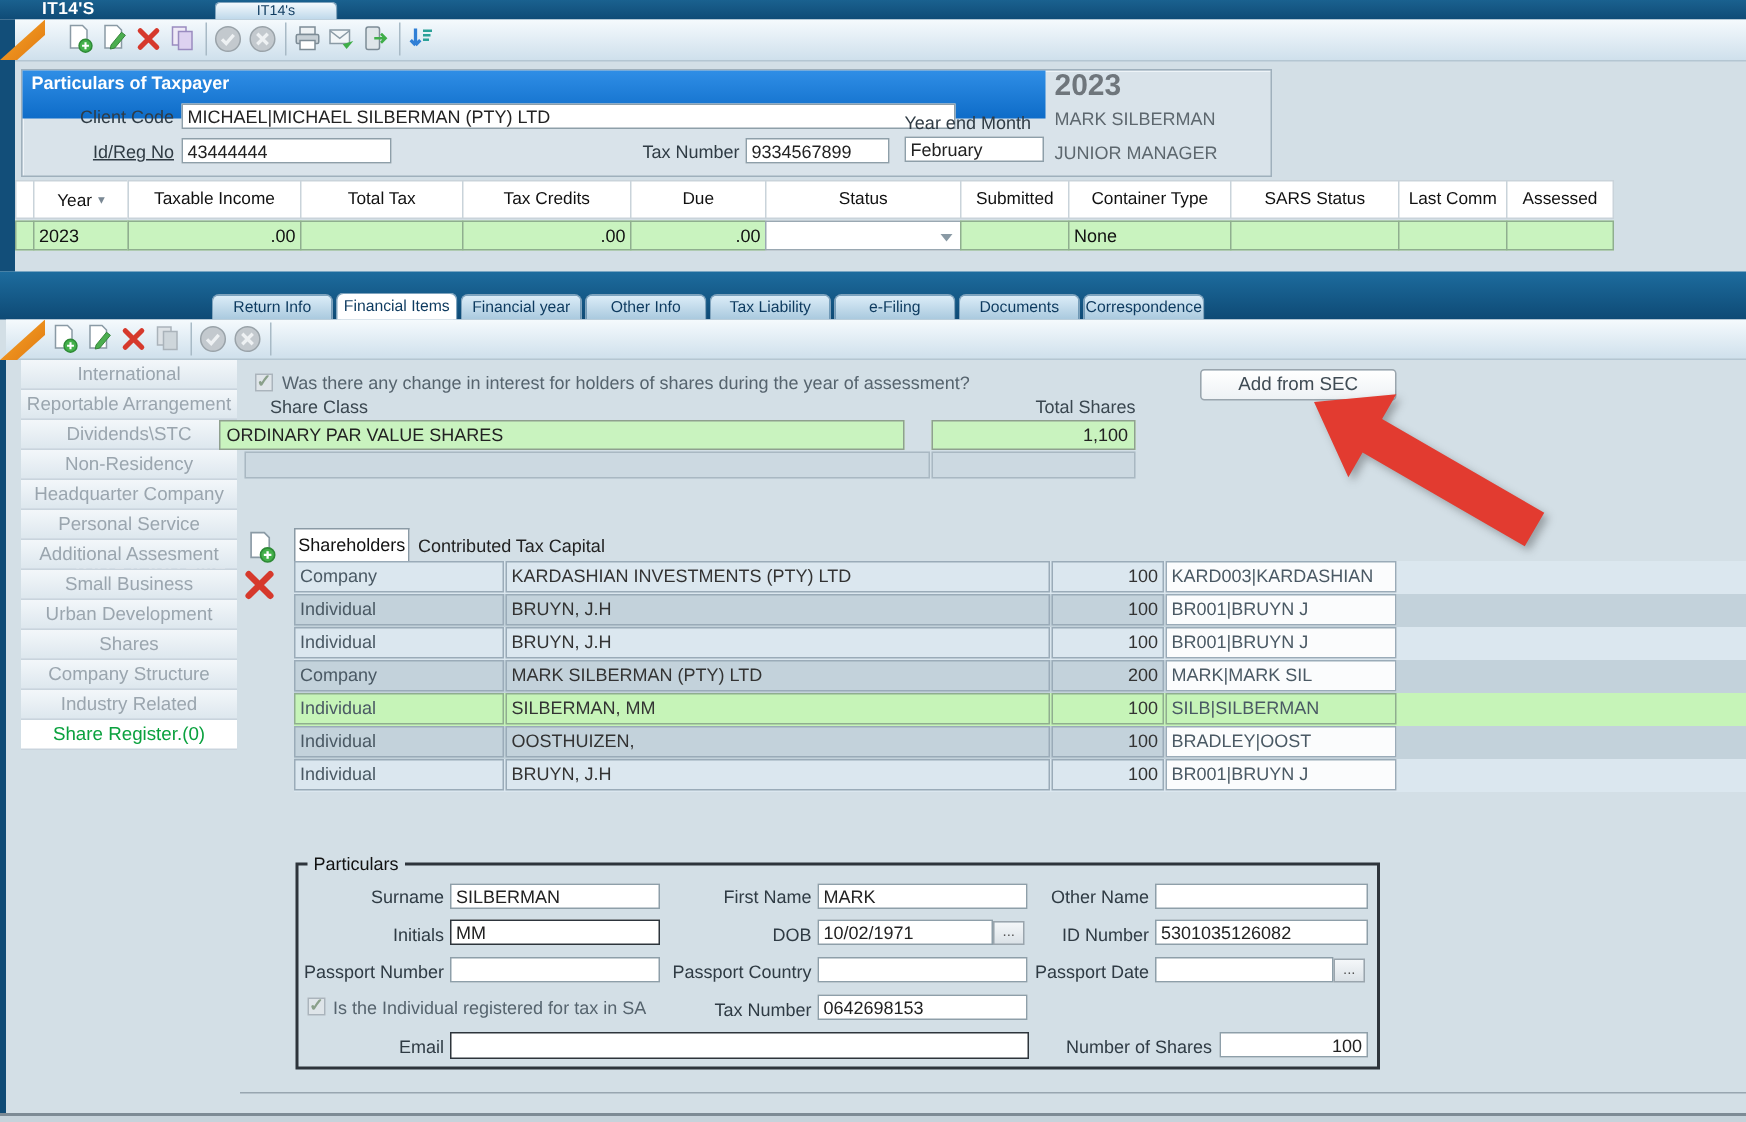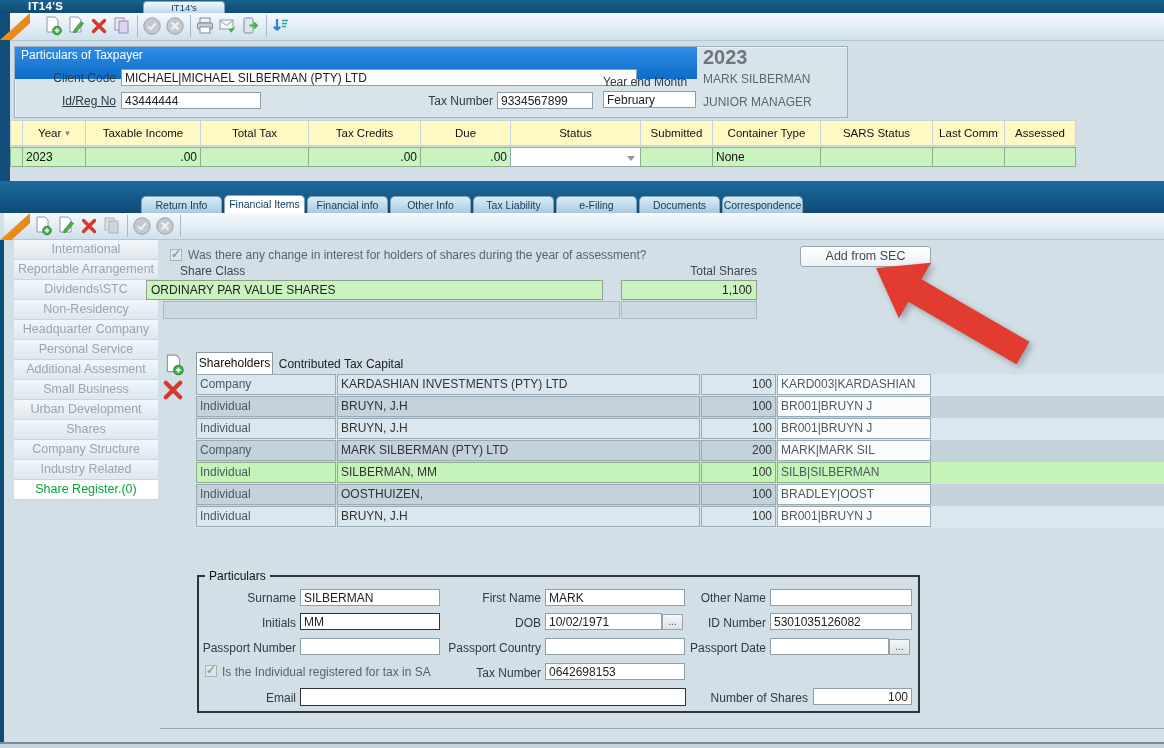--- a/index.html
+++ b/index.html
@@ -39,33 +39,33 @@
   .w2tab.active { background:#fff; top:195px; height:18px; z-index:2; }
 
   .bottom-line { position:absolute; left:160px; top:728px; width:1004px; height:1px; background:#98a6b0; }
   .win-bottom { position:absolute; left:0; top:742px; width:1164px; height:2px; background:#7d8b95; }
   .below-bottom { position:absolute; left:0; top:744px; width:1164px; height:4px; background:#c6d3db; }
 
   
   .tp-box { position:absolute; left:14px; top:46px; width:834px; height:72px;
             background:#d9e3ea; border:1px solid #9fb0bc; box-shadow:1px 1px 0 #eef4f8 inset; }
   .sec-hdr { position:absolute; left:15px; top:47px; width:682px; height:32px;
-             background:linear-gradient(#2f8ee6,#0e6cc8); color:#fff; font-weight:normal;
+             background:linear-gradient(#2f8ee6,#0e6cc8); color:#fff; font-weight:bold;
              font-size:12px; line-height:17px; padding-left:6px; }
   .lbl { position:absolute; color:#2f3b44; font-size:12px; text-align:right; white-space:nowrap; }
   .lbl-l { text-align:left; }
   .inp { position:absolute; background:#fff; border:1px solid #8e9fa9; height:17px;
          font:12px "Liberation Sans",sans-serif; color:#222; padding:0 3px; }
   .inp.dark { border-color:#2d343b; }
   .ra { text-align:right; }
   .year-big { position:absolute; left:703px; top:46px; font-size:20px; font-weight:bold; color:#6f767c; }
   .tp-sub { position:absolute; left:703px; color:#5d676e; font-size:12px; }
 
   
-  .gh { position:absolute; top:120px; height:26px; background:#fef9c3; border:1px solid #c9d3da;
+  .gh { position:absolute; top:120px; height:26px; background:#ffffff; border:1px solid #c9d3da;
         font-size:11.5px; color:#111; text-align:center; line-height:25px; white-space:nowrap; overflow:hidden; }
   .gc { position:absolute; top:147px; height:20px; background:#c9f3bf; border:1px solid #8fae8f;
         font-size:12px; color:#111; line-height:18px; padding:0 3px; white-space:nowrap; overflow:hidden; }
   .gc.white { background:#fff; border-color:#9aa8b2; }
   .caret { display:inline-block; margin-left:4px; color:#7a8894; font-size:9px; vertical-align:1px; }
   .chev { position:absolute; right:5px; top:8px; width:0; height:0;
           border-left:4px solid transparent; border-right:4px solid transparent; border-top:5px solid #8a9aa5; }
 
   
   .side-item { position:absolute; left:14px; width:144px; height:20px;
@@ -214,21 +214,21 @@
   <div class="gc" style="left:712px; width:109px;">None</div>
   <div class="gc" style="left:820px; width:113px;"></div>
   <div class="gc" style="left:932px; width:73px;"></div>
   <div class="gc" style="left:1004px; width:72px;"></div>
 
   <div class="w2-titlebar">
     <span class="w2-title">TAIT14FINITEMS</span>
   </div>
   <div class="w2tab" style="left:141px">Return Info</div>
   <div class="w2tab active" style="left:224px">Financial Items</div>
-  <div class="w2tab" style="left:307px">Financial info</div>
+  <div class="w2tab" style="left:307px">Financial year</div>
   <div class="w2tab" style="left:390px">Other Info</div>
   <div class="w2tab" style="left:473px">Tax Liability</div>
   <div class="w2tab" style="left:556px">e-Filing</div>
   <div class="w2tab" style="left:639px">Documents</div>
   <div class="w2tab" style="left:722px">Correspondence</div>
 
   <div class="toolbar t2">
     <div class="fold"></div>
     <span class="tbi" style="left:29px"><svg width="20" height="20" viewBox="0 0 20 20">
           <path d="M4 1h8l3 3v12H4z" fill="#fff" stroke="#8a9aa5"></path>

